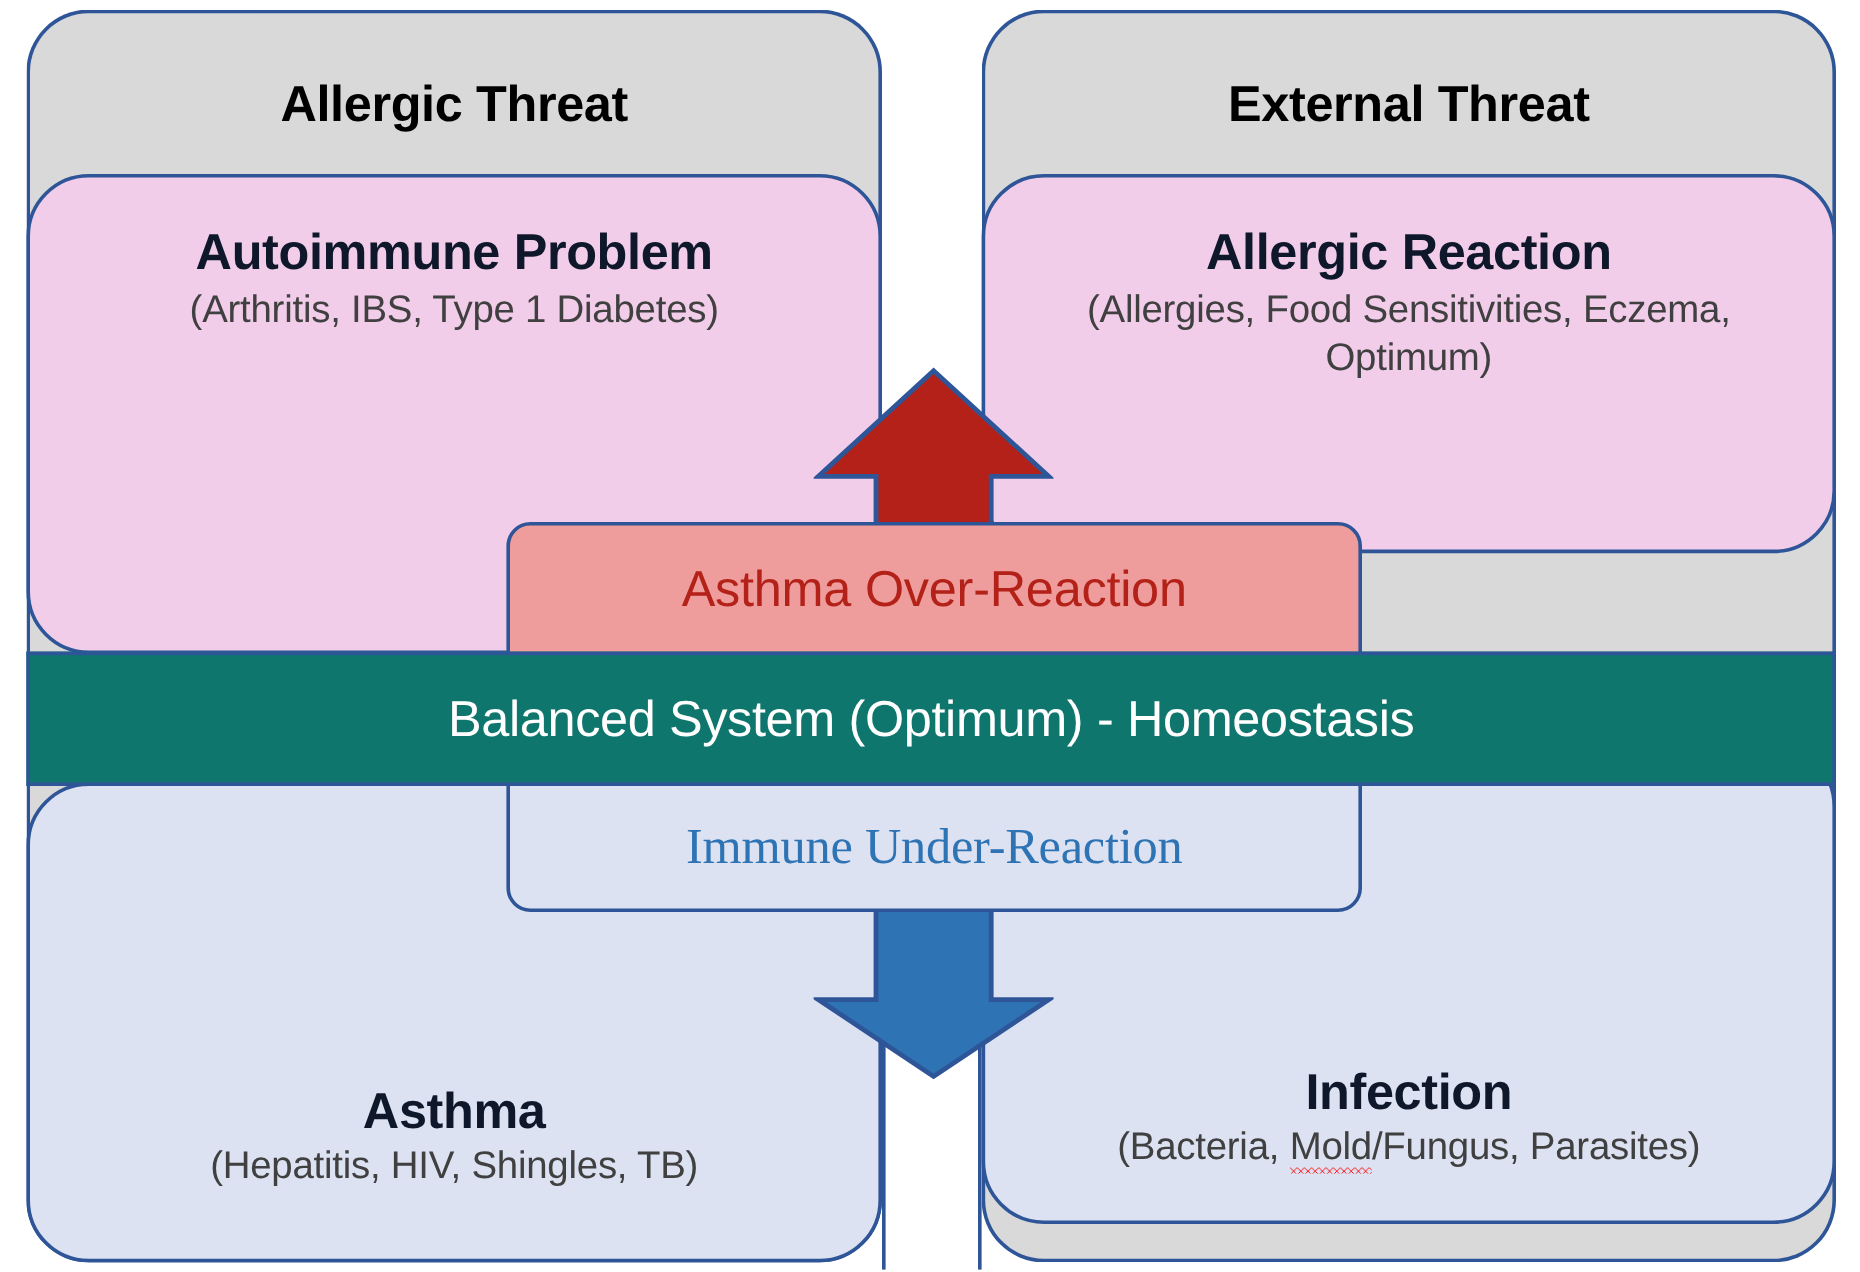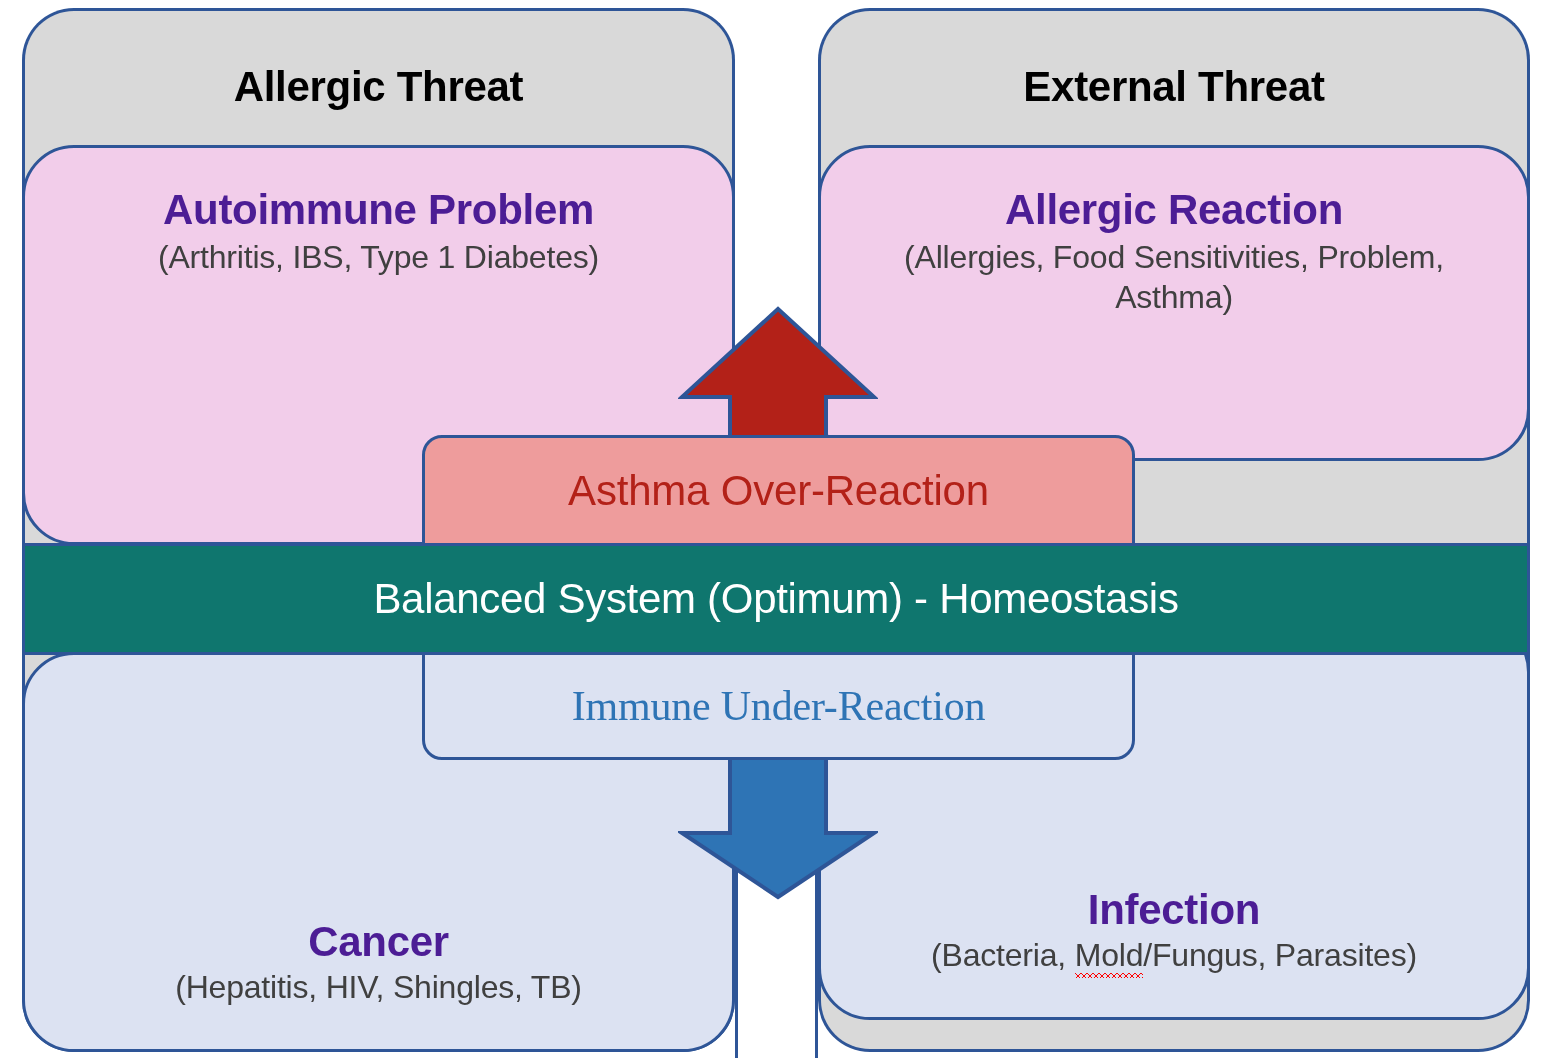--- a/index.html
+++ b/index.html
@@ -51,21 +51,21 @@
     font-size: 42px;
     font-weight: bold;
     color: #000000;
     letter-spacing: -0.3px;
     margin-top: 52px;
   }
 
   .cond-title {
     font-size: 42px;
     font-weight: bold;
-    color: #4c1d95;
+    color: #0f172a;
     letter-spacing: -0.3px;
     line-height: 1.12;
   }
   .cond-sub {
     font-size: 32px;
     font-weight: normal;
     color: #404040;
     line-height: 1.25;
     letter-spacing: -0.2px;
   }
@@ -160,40 +160,40 @@
     <div class="cond-title" style="margin-top:38px;">Autoimmune Problem</div>
     <div class="cond-sub" style="margin-top:4px;">(Arthritis, IBS, Type 1 Diabetes)</div>
   </div>
 
   <div class="panel gray-panel r-top-left r-top-right" style="left:818px; top:8px; width:712px; height:540px;">
     <div class="threat-title">External Threat</div>
   </div>
 
   <div class="panel pink-panel r-top-left r-top-right r-bot-left r-bot-right" style="left:818px; top:145px; width:712px; height:316px; z-index:10; justify-content:flex-start;">
     <div class="cond-title" style="margin-top:38px;">Allergic Reaction</div>
-    <div class="cond-sub" style="margin-top:4px; width:600px;">(Allergies, Food Sensitivities, Problem, Asthma)</div>
+    <div class="cond-sub" style="margin-top:4px; width:600px;">(Allergies, Food Sensitivities, Eczema, Optimum)</div>
   </div>
 
   <svg class="arrow" style="left:678px; top:305px; width:200px; height:180px;" viewBox="0 0 200 180" xmlns="http://www.w3.org/2000/svg">
     <polygon points="100,4 196,92 148,92 148,180 52,180 52,92 4,92" fill="#B32118" stroke="#2E5597" stroke-width="4"></polygon>
   </svg>
 
   <div class="reaction-box" id="over-reaction-box" style="left:422px; top:435px; width:713px; height:112px;">
     <span class="label">Asthma Over-Reaction</span>
   </div>
 
   <div id="homeostasis" style="left:22px; top:543px; width:1508px; height:112px;">
     <span class="label">Balanced System (Optimum) - Homeostasis</span>
   </div>
 
   <div class="panel gray-panel r-bot-left r-bot-right" style="left:22px; top:652px; width:713px; height:400px; border-top:none; border-bottom:3px solid #2E5597;"></div>
 
   <div class="panel blue-panel r-top-left r-top-right r-bot-left r-bot-right" style="left:22px; top:652px; width:713px; height:400px; z-index:10; justify-content:flex-end;">
-    <div class="cond-title">Cancer</div>
-    <div class="cond-sub" style="margin-bottom:42px; margin-top:2px;">(Hepatitis, HIV, Shingles, TB)</div>
+    <div class="cond-title">Asthma</div>
+    <div class="cond-sub" style="margin-bottom:58px; margin-top:2px;">(Hepatitis, HIV, Shingles, TB)</div>
   </div>
 
   <div class="panel gray-panel r-bot-left r-bot-right" style="left:818px; top:652px; width:712px; height:400px; border-top:none; border-bottom:3px solid #2E5597;"></div>
 
   <div class="panel blue-panel r-top-left r-top-right r-bot-left r-bot-right" style="left:818px; top:620px; width:712px; height:400px; z-index:10; justify-content:flex-end;">
     <div class="cond-title">Infection</div>
     <div class="cond-sub" style="margin-bottom:42px; margin-top:2px;"><span>(Bacteria, </span><span class="squiggle">Mold</span><span>/Fungus, Parasites)</span></div>
   </div>
 
   <div class="reaction-box" id="under-reaction-box" style="left:422px; top:652px; width:713px; height:108px;font-family:Liberation Serif, serif;">

